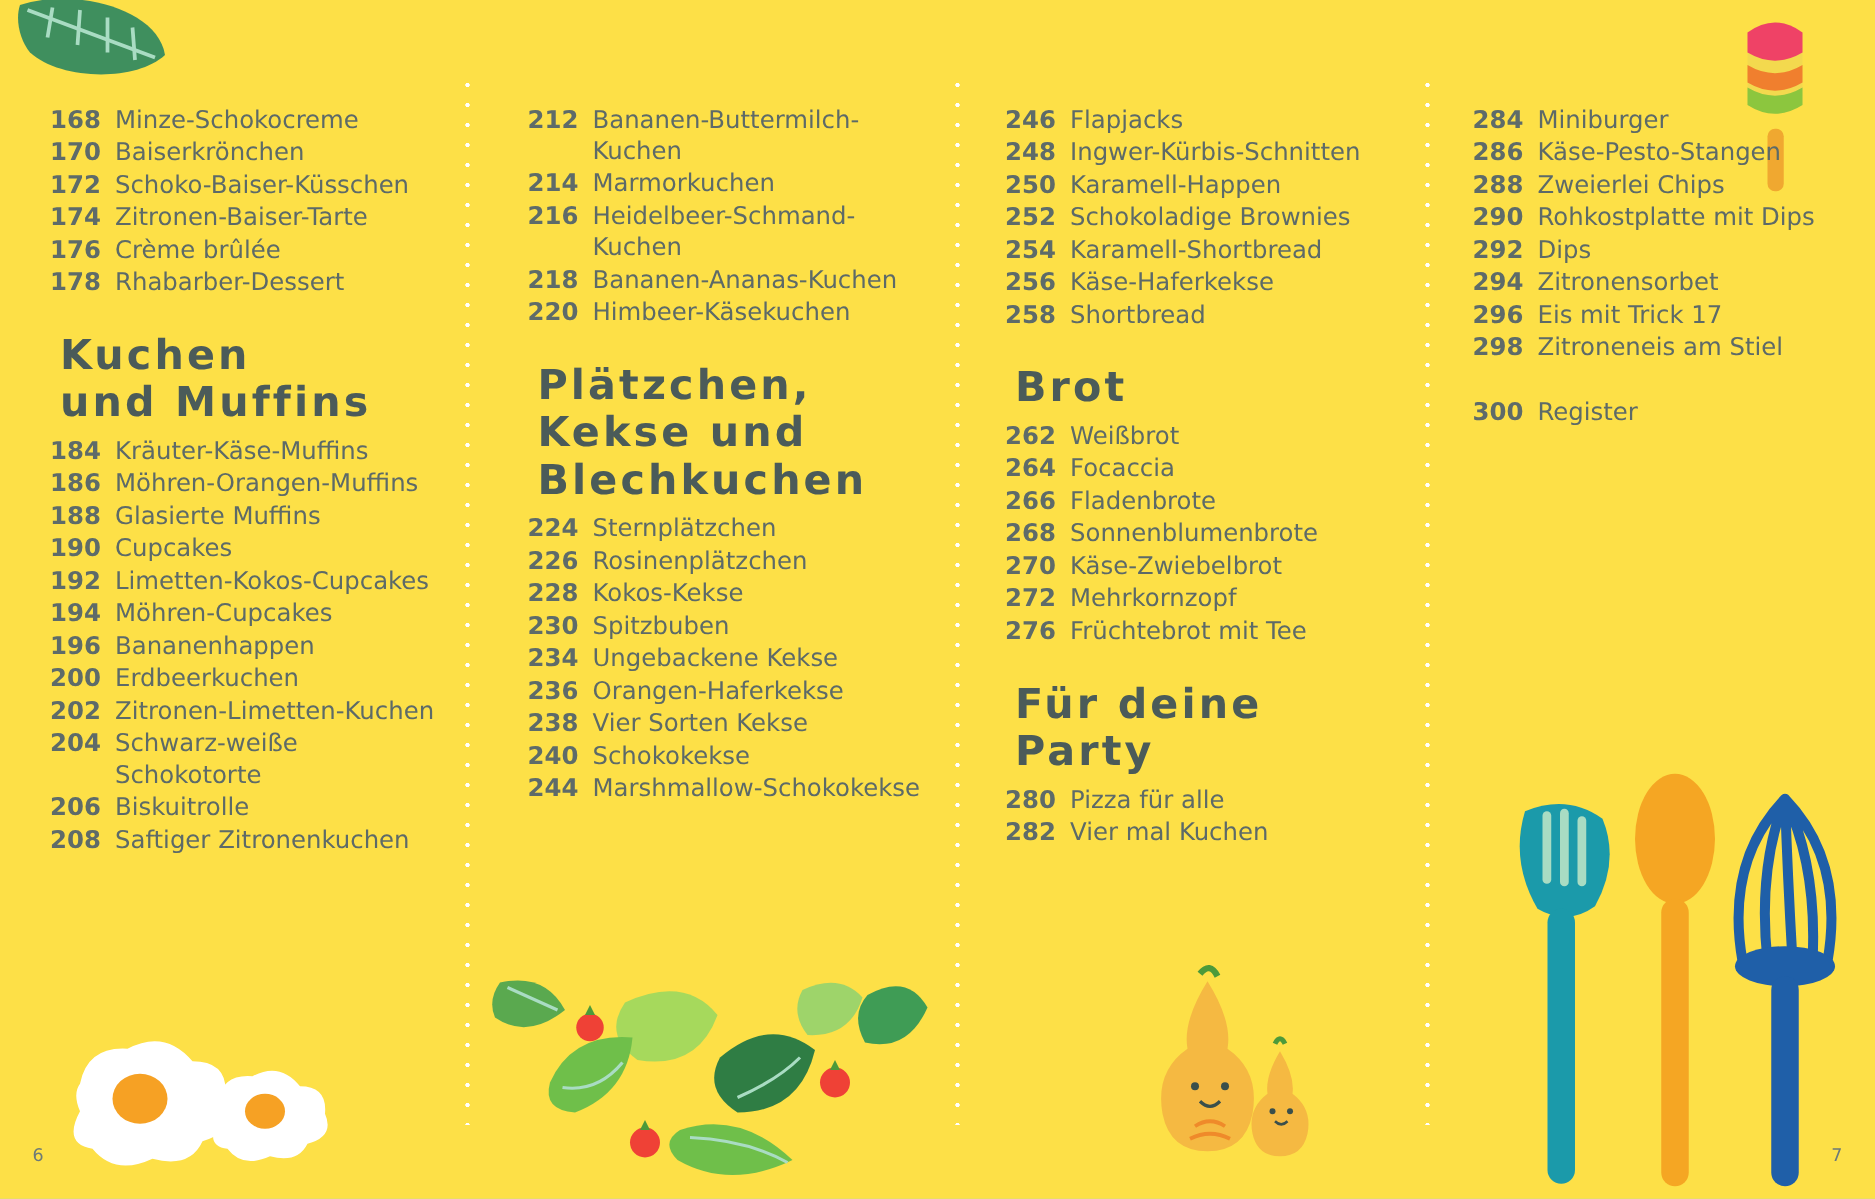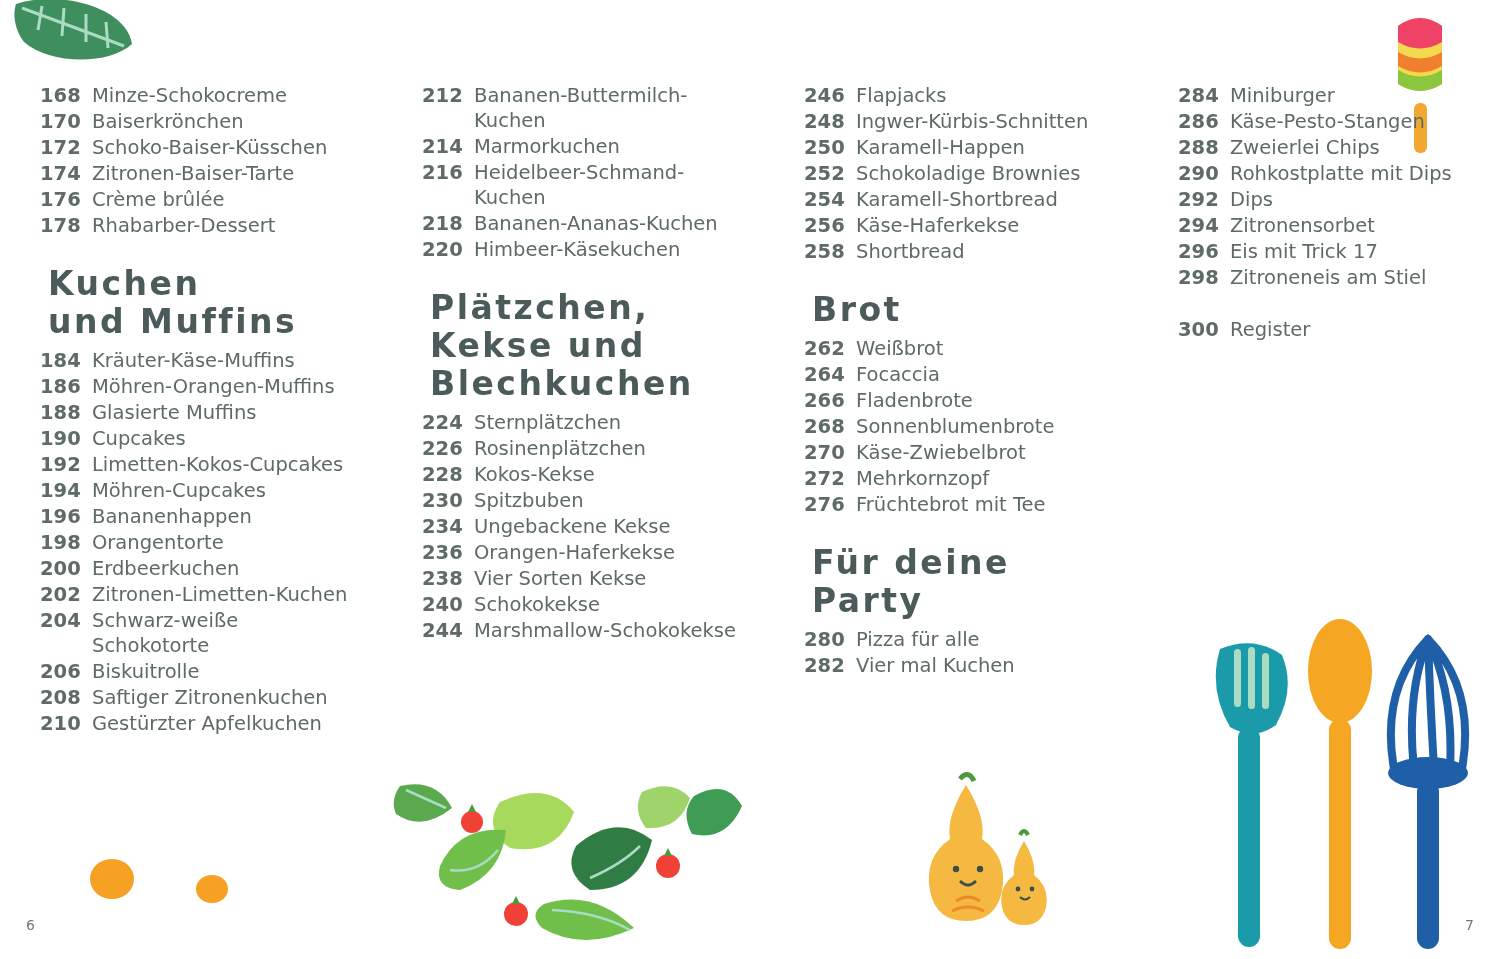--- a/index.html
+++ b/index.html
@@ -10,21 +10,21 @@
     width: 1500px;
     height: 959px;
     background: #a9dcc3;
     font-family: "DejaVu Sans", sans-serif;
     overflow: hidden;
     position: relative;
   }
   .page {
     position: absolute;
     inset: 0;
-    background: #ffffff;
+    background: #fde047;
   }
   
   .dots {
     position: absolute;
     top: 60px;
     width: 4px;
     height: 840px;
     background-image: radial-gradient(circle, #ffffff 1.6px, rgba(255,255,255,0) 1.8px);
     background-size: 4px 16px;
     background-repeat: repeat-y;
@@ -228,46 +228,38 @@
       </div>
       <div class="entry">
         <span class="num">194</span>
         <span class="title">Möhren-Cupcakes</span>
       </div>
       <div class="entry">
         <span class="num">196</span>
         <span class="title">Bananenhappen</span>
       </div>
       <div class="entry">
-        <span class="num">198</span>
-        <span class="title">Orangentorte</span>
-      </div>
-      <div class="entry">
         <span class="num">200</span>
         <span class="title">Erdbeerkuchen</span>
       </div>
       <div class="entry">
         <span class="num">202</span>
         <span class="title">Zitronen-Limetten-Kuchen</span>
       </div>
       <div class="entry">
         <span class="num">204</span>
         <span class="title">Schwarz-weiße Schokotorte</span>
       </div>
       <div class="entry">
         <span class="num">206</span>
         <span class="title">Biskuitrolle</span>
       </div>
       <div class="entry">
         <span class="num">208</span>
         <span class="title">Saftiger Zitronenkuchen</span>
-      </div>
-      <div class="entry">
-        <span class="num">210</span>
-        <span class="title">Gestürzter Apfelkuchen</span>
       </div>
     </div>
 
     <div class="col c2">
       <div class="entry">
         <span class="num">212</span>
         <span class="title">Bananen-Buttermilch-Kuchen</span>
       </div>
       <div class="entry">
         <span class="num">214</span>

